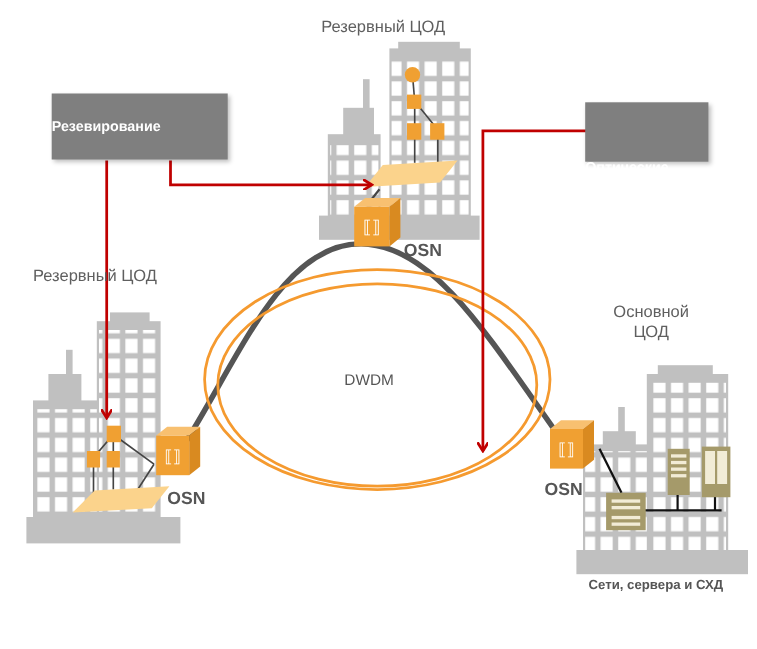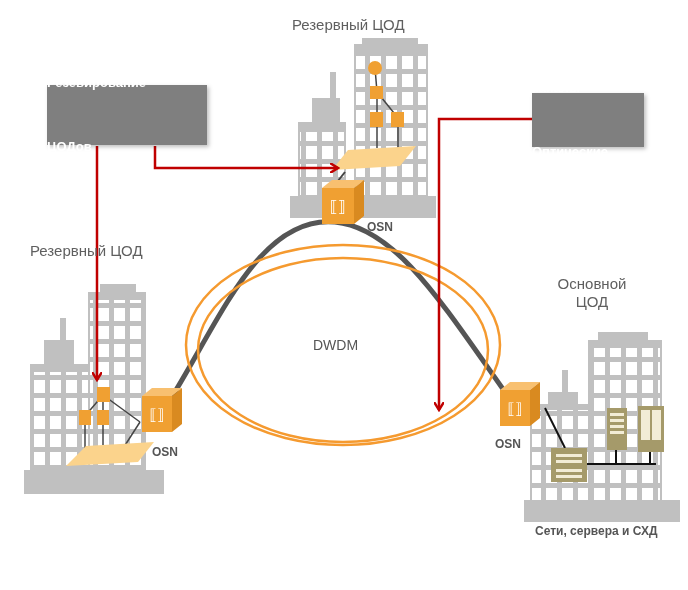--- a/index.html
+++ b/index.html
@@ -1,19 +1,19 @@
 <!DOCTYPE html>
 <html><head>
 <meta charset="utf-8">
 <style>
   html, body { margin: 0; padding: 0; background: #ffffff; }
   body { width: 688px; height: 590px; overflow: hidden; position: relative; font-family: "Liberation Sans", "DejaVu Sans", sans-serif; }
   #stage { position: absolute; left: 0; top: 0; width: 688px; height: 590px; }
   .label { position: absolute; color: #5f5f5f; font-weight: normal; font-size: 15px; text-align: center; line-height: 18px; white-space: nowrap; }
-  .osn-label { position: absolute; color: #555555; font-weight: bold; font-size: 12px; }
+  .osn-label { position: absolute; color: #555555; font-weight: bold; font-size: 16px; }
   .callout { position: absolute; background: #7f7f7f; color: #ffffff; font-weight: bold; font-size: 13px; text-align: left; box-shadow: 2px 2px 4px rgba(0,0,0,0.25); display: flex; flex-direction: column; justify-content: center; line-height: 24px; gap: 40px; }
   .dwdm { position: absolute; color: #555555; font-size: 14px; text-align: center; }
 </style>
 </head>
 <body>
 
 <svg id="stage" viewBox="0 0 688 590" xmlns="http://www.w3.org/2000/svg">
   <defs>
     <marker id="arrowhead" markerWidth="10" markerHeight="10" refX="8" refY="5" orient="auto" markerUnits="userSpaceOnUse">
       <path d="M0,0 L8,5 L0,10" fill="none" stroke="#c00000" stroke-width="2.5"></path>
@@ -144,18 +144,17 @@
 
 <div class="osn-label" style="left:367px; top:220px;">OSN</div>
 <div class="osn-label" style="left:152px; top:445px;">OSN</div>
 <div class="osn-label" style="left:495px; top:437px;">OSN</div>
 <div class="osn-label" style="left:535px; top:524px; font-size:12px;">Сети, сервера и СХД</div>
 
 <div class="dwdm" style="left:313px; top:337px;">DWDM</div>
 
 <div class="callout" style="left:47px; top:85px; width:160px; height:60px;">
   <span>Резевирование</span>
-  <span>ЦОДов</span>
 </div>
 <div class="callout" style="left:532px; top:93px; width:112px; height:54px;">
   <span>каналы</span>
   <span>Оптические</span>
 </div>
 
 </body></html>

